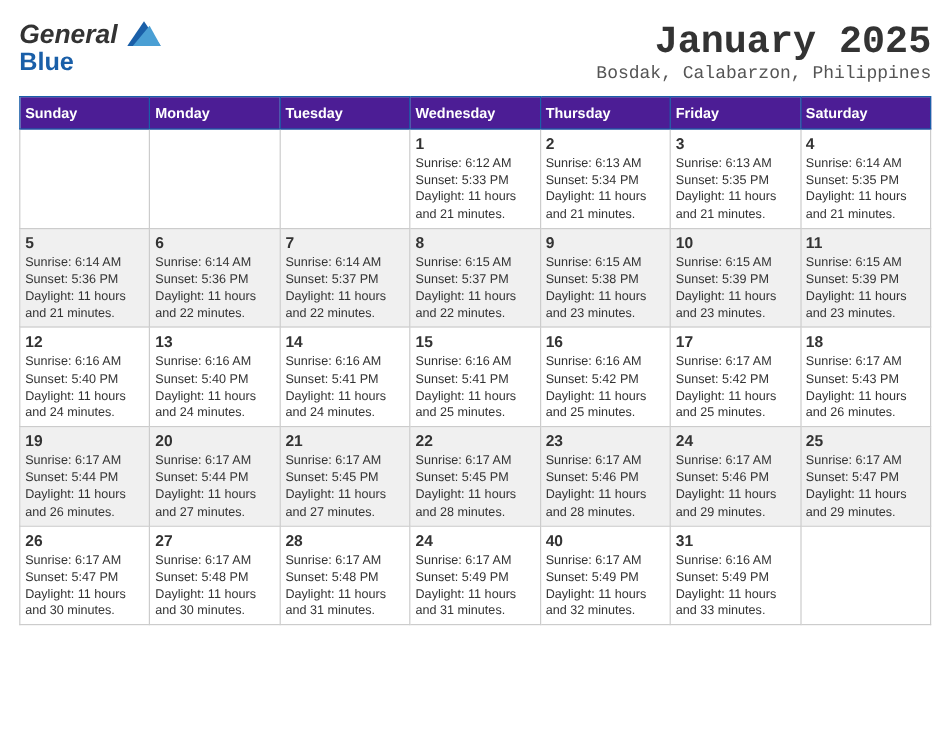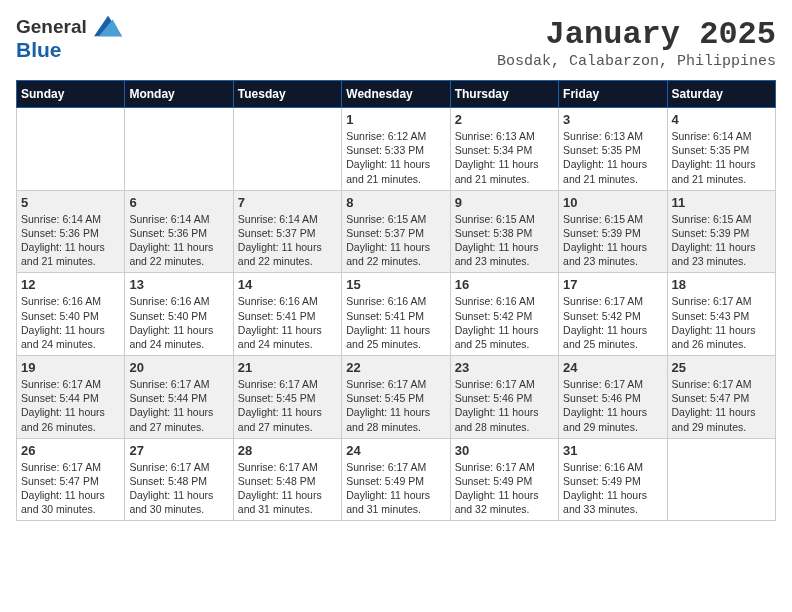--- a/index.html
+++ b/index.html
@@ -38,21 +38,21 @@
     .calendar-subtitle {
       font-size: 15px;
       color: #555;
     }
     .calendar {
       width: 100%;
       border-collapse: collapse;
       font-size: 11px;
     }
     .calendar thead tr th {
-      background-color: #0f172a;
+      background-color: #4c1d95;
       color: #fff;
       padding: 6px 4px;
       text-align: left;
       font-size: 12px;
       font-weight: bold;
       border: 1px solid #1a5fa8;
     }
     .calendar tbody tr td {
       vertical-align: top;
       border: 1px solid #ccc;
@@ -81,21 +81,21 @@
       background: #ffffff;
     }
   </style>
 </head>
 <body>
 
 <div class="header">
   <div class="logo">
     <div>
       <div style="display:flex;align-items:center;">
-        <div style="font-size:19px;font-weight:bold;color:#555;line-height:1.15;">
+        <div style="font-size:22px;font-weight:bold;color:#555;line-height:1.15;font-style:italic;">
           <span style="color:#333;">General</span>
           <svg class="logo-icon" viewBox="0 0 30 22" fill="none" xmlns="http://www.w3.org/2000/svg" style="display:inline-block;vertical-align:middle;margin-left:2px;">
             <polygon points="0,22 15,0 30,22" fill="#1a5fa8"></polygon>
             <polygon points="5,22 20,4 30,22" fill="#4a9fd4"></polygon>
           </svg>
         </div>
       </div>
       <div style="font-size:21px;font-weight:bold;color:#1a5fa8;margin-top:-2px;">Blue</div>
     </div>
   </div>
@@ -240,21 +240,21 @@
         </td>
         <td>
           <div class="cell-date">28</div>
           <div class="cell-info">Sunrise: 6:17 AM<br>Sunset: 5:48 PM<br>Daylight: 11 hours<br>and 31 minutes.</div>
         </td>
         <td>
           <div class="cell-date">24</div>
           <div class="cell-info">Sunrise: 6:17 AM<br>Sunset: 5:49 PM<br>Daylight: 11 hours<br>and 31 minutes.</div>
         </td>
         <td>
-          <div class="cell-date">30</div>
+          <div class="cell-date">40</div>
           <div class="cell-info">Sunrise: 6:17 AM<br>Sunset: 5:49 PM<br>Daylight: 11 hours<br>and 32 minutes.</div>
         </td>
         <td>
           <div class="cell-date">31</div>
           <div class="cell-info">Sunrise: 6:16 AM<br>Sunset: 5:49 PM<br>Daylight: 11 hours<br>and 33 minutes.</div>
         </td>
         <td class="empty-cell"></td>
       </tr>
     </tbody>
 </table>

